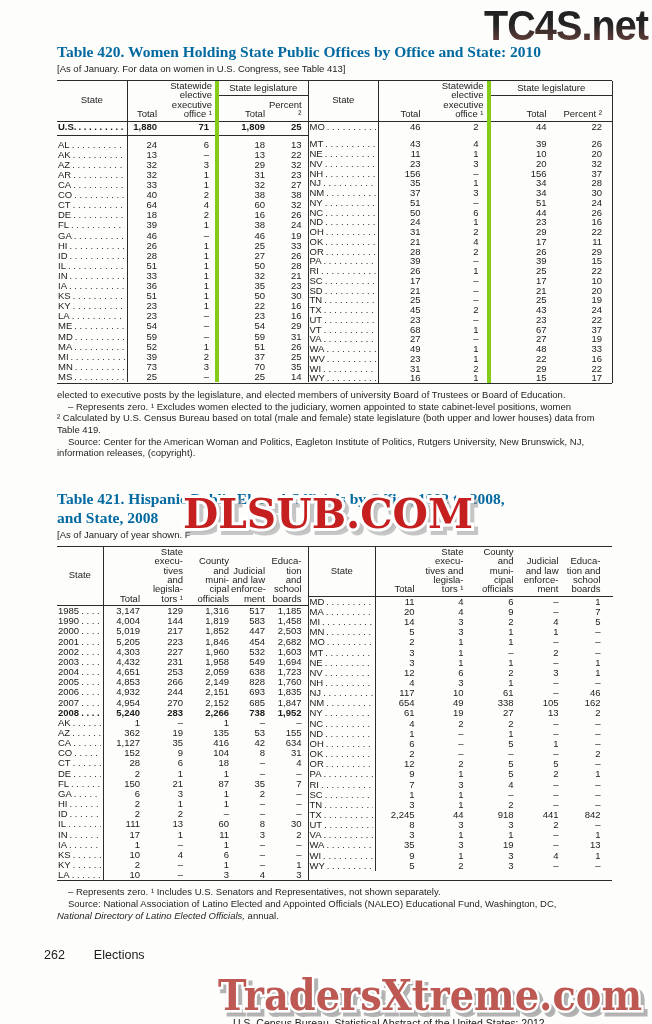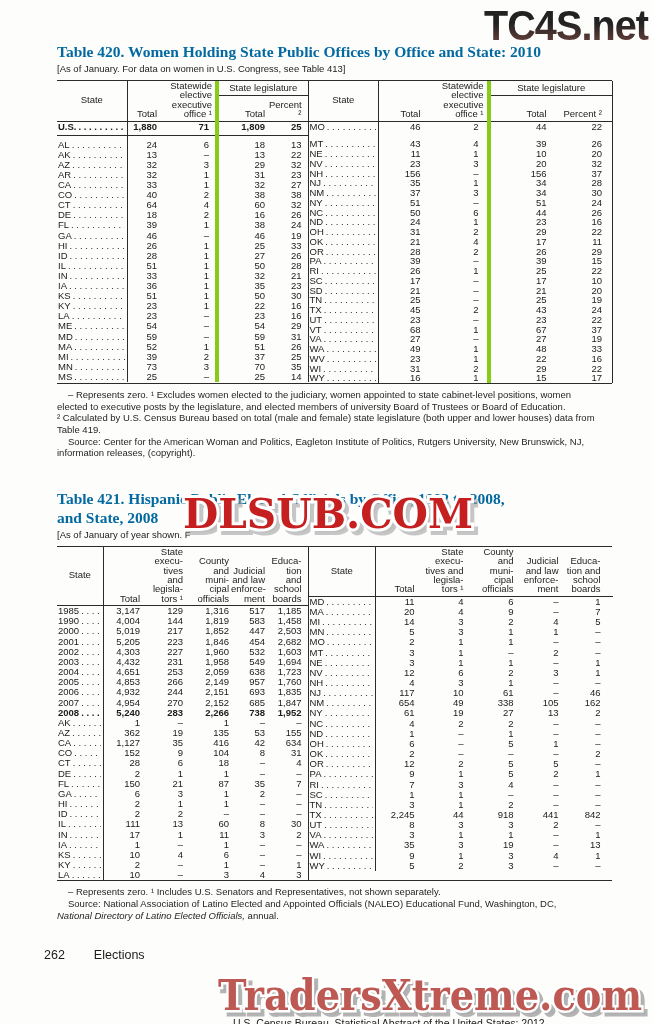--- a/index.html
+++ b/index.html
@@ -751,22 +751,22 @@
               <td class="num col1">16</td>
               <td class="num col2">1</td>
               <td class="num col3">15</td>
               <td class="num col4">17</td>
             </tr>
           </tbody>
         </table>
     </div>
 
     <div id="fn420" class="fnblock">
+        <div class="fnline"><span>elected to executive posts by the legislature, and elected members of university Board of Trustees or Board of Education.</span></div>
         <div class="fnline indent"><span>– Represents zero. ¹ Excludes women elected to the judiciary, women appointed to state cabinet-level positions, women</span></div>
-        <div class="fnline"><span>elected to executive posts by the legislature, and elected members of university Board of Trustees or Board of Education.</span></div>
         <div class="fnline"><span>² Calculated by U.S. Census Bureau based on total (male and female) state legislature (both upper and lower houses) data from</span></div>
         <div class="fnline"><span>Table 419.</span></div>
         <div class="fnline indent"><span>Source: Center for the American Woman and Politics, Eagleton Institute of Politics, Rutgers University, New Brunswick, NJ,</span></div>
         <div class="fnline"><span>information releases, (copyright).</span></div>
       </div>
 
     <div id="t421-block">
       <div class="tbl-title">Table 421. Hispanic Public Elected Officials by Office, 1982 to 2008,</div>
       <div class="tbl-title">and State, 2008</div>
       <div class="tbl-note">[As of January of year shown. F</div>
@@ -900,21 +900,21 @@
               <tr>
                 <td class="stub col0">
                   <div class="stubflex">
                     <span>2005</span>
                     <span class="ldr">. . . . . . . . . . . . . . . . . . . . . . . . . . </span>
                   </div>
                 </td>
                 <td class="num col1">4,853</td>
                 <td class="num col2">266</td>
                 <td class="num col3">2,149</td>
-                <td class="num col4">957</td>
+                <td class="num col4">828</td>
                 <td class="num col5">1,760</td>
               </tr>
               <tr>
                 <td class="stub col0">
                   <div class="stubflex">
                     <span>2006</span>
                     <span class="ldr">. . . . . . . . . . . . . . . . . . . . . . . . . . </span>
                   </div>
                 </td>
                 <td class="num col1">4,932</td>

